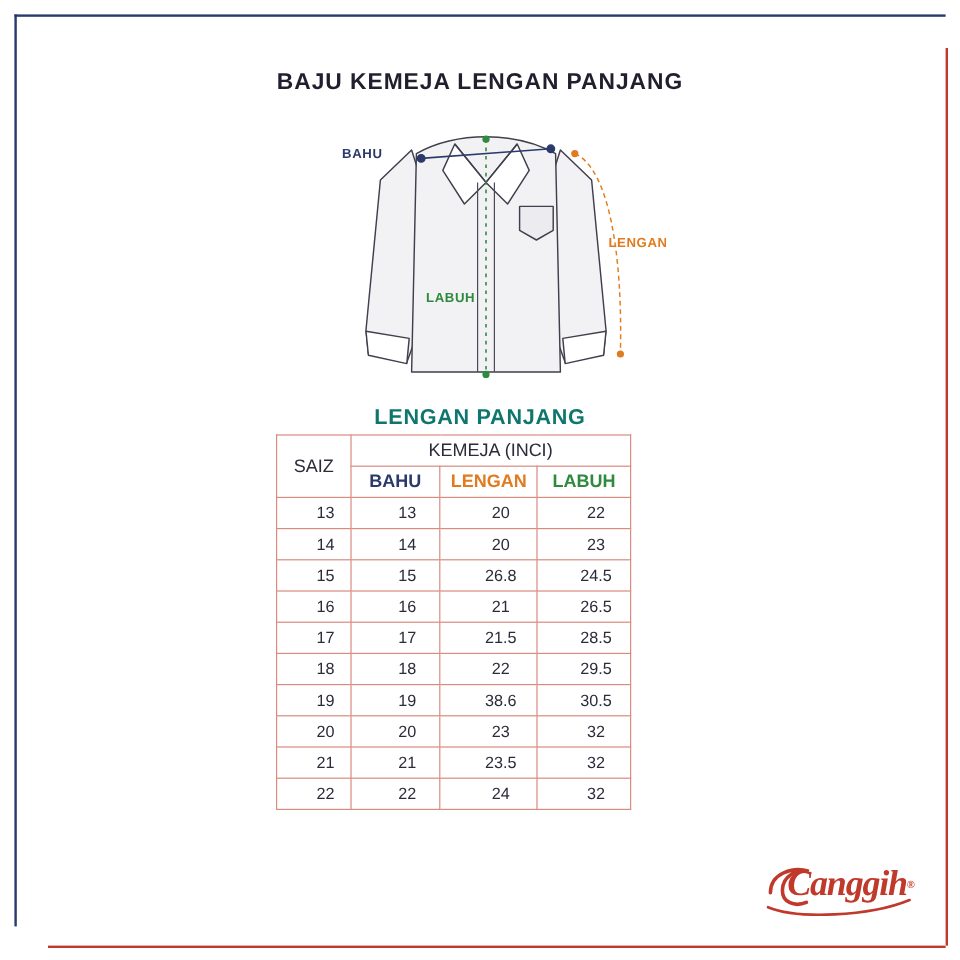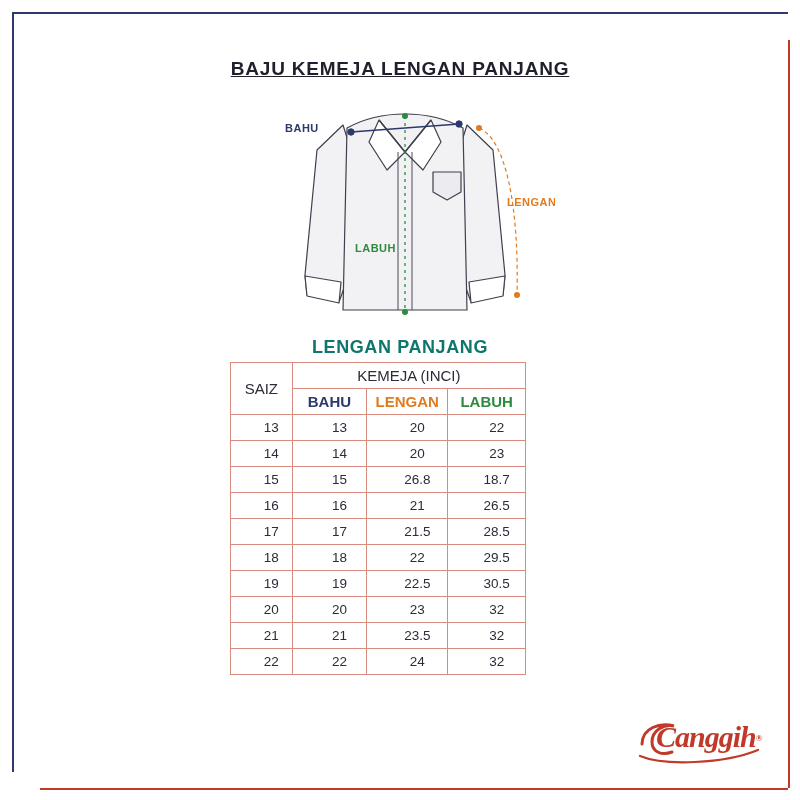--- a/index.html
+++ b/index.html
@@ -46,21 +46,20 @@
   .heading-main {
     position: absolute;
     top: 58px;
     left: 0;
     width: 800px;
     text-align: center;
     font-size: 19px;
     font-weight: bold;
     letter-spacing: 0.8px;
     color: #1f1f2e;
-    text-decoration: underline;
   }
   .heading-sub {
     position: absolute;
     top: 337px;
     left: 0;
     width: 800px;
     text-align: center;
     font-size: 18px;
     font-weight: bold;
     letter-spacing: 0.6px;
@@ -232,21 +231,21 @@
       <tr>
         <td>14</td>
         <td>14</td>
         <td>20</td>
         <td>23</td>
       </tr>
       <tr>
         <td>15</td>
         <td>15</td>
         <td>26.8</td>
-        <td>18.7</td>
+        <td>24.5</td>
       </tr>
       <tr>
         <td>16</td>
         <td>16</td>
         <td>21</td>
         <td>26.5</td>
       </tr>
       <tr>
         <td>17</td>
         <td>17</td>
@@ -255,21 +254,21 @@
       </tr>
       <tr>
         <td>18</td>
         <td>18</td>
         <td>22</td>
         <td>29.5</td>
       </tr>
       <tr>
         <td>19</td>
         <td>19</td>
-        <td>22.5</td>
+        <td>38.6</td>
         <td>30.5</td>
       </tr>
       <tr>
         <td>20</td>
         <td>20</td>
         <td>23</td>
         <td>32</td>
       </tr>
       <tr>
         <td>21</td>

